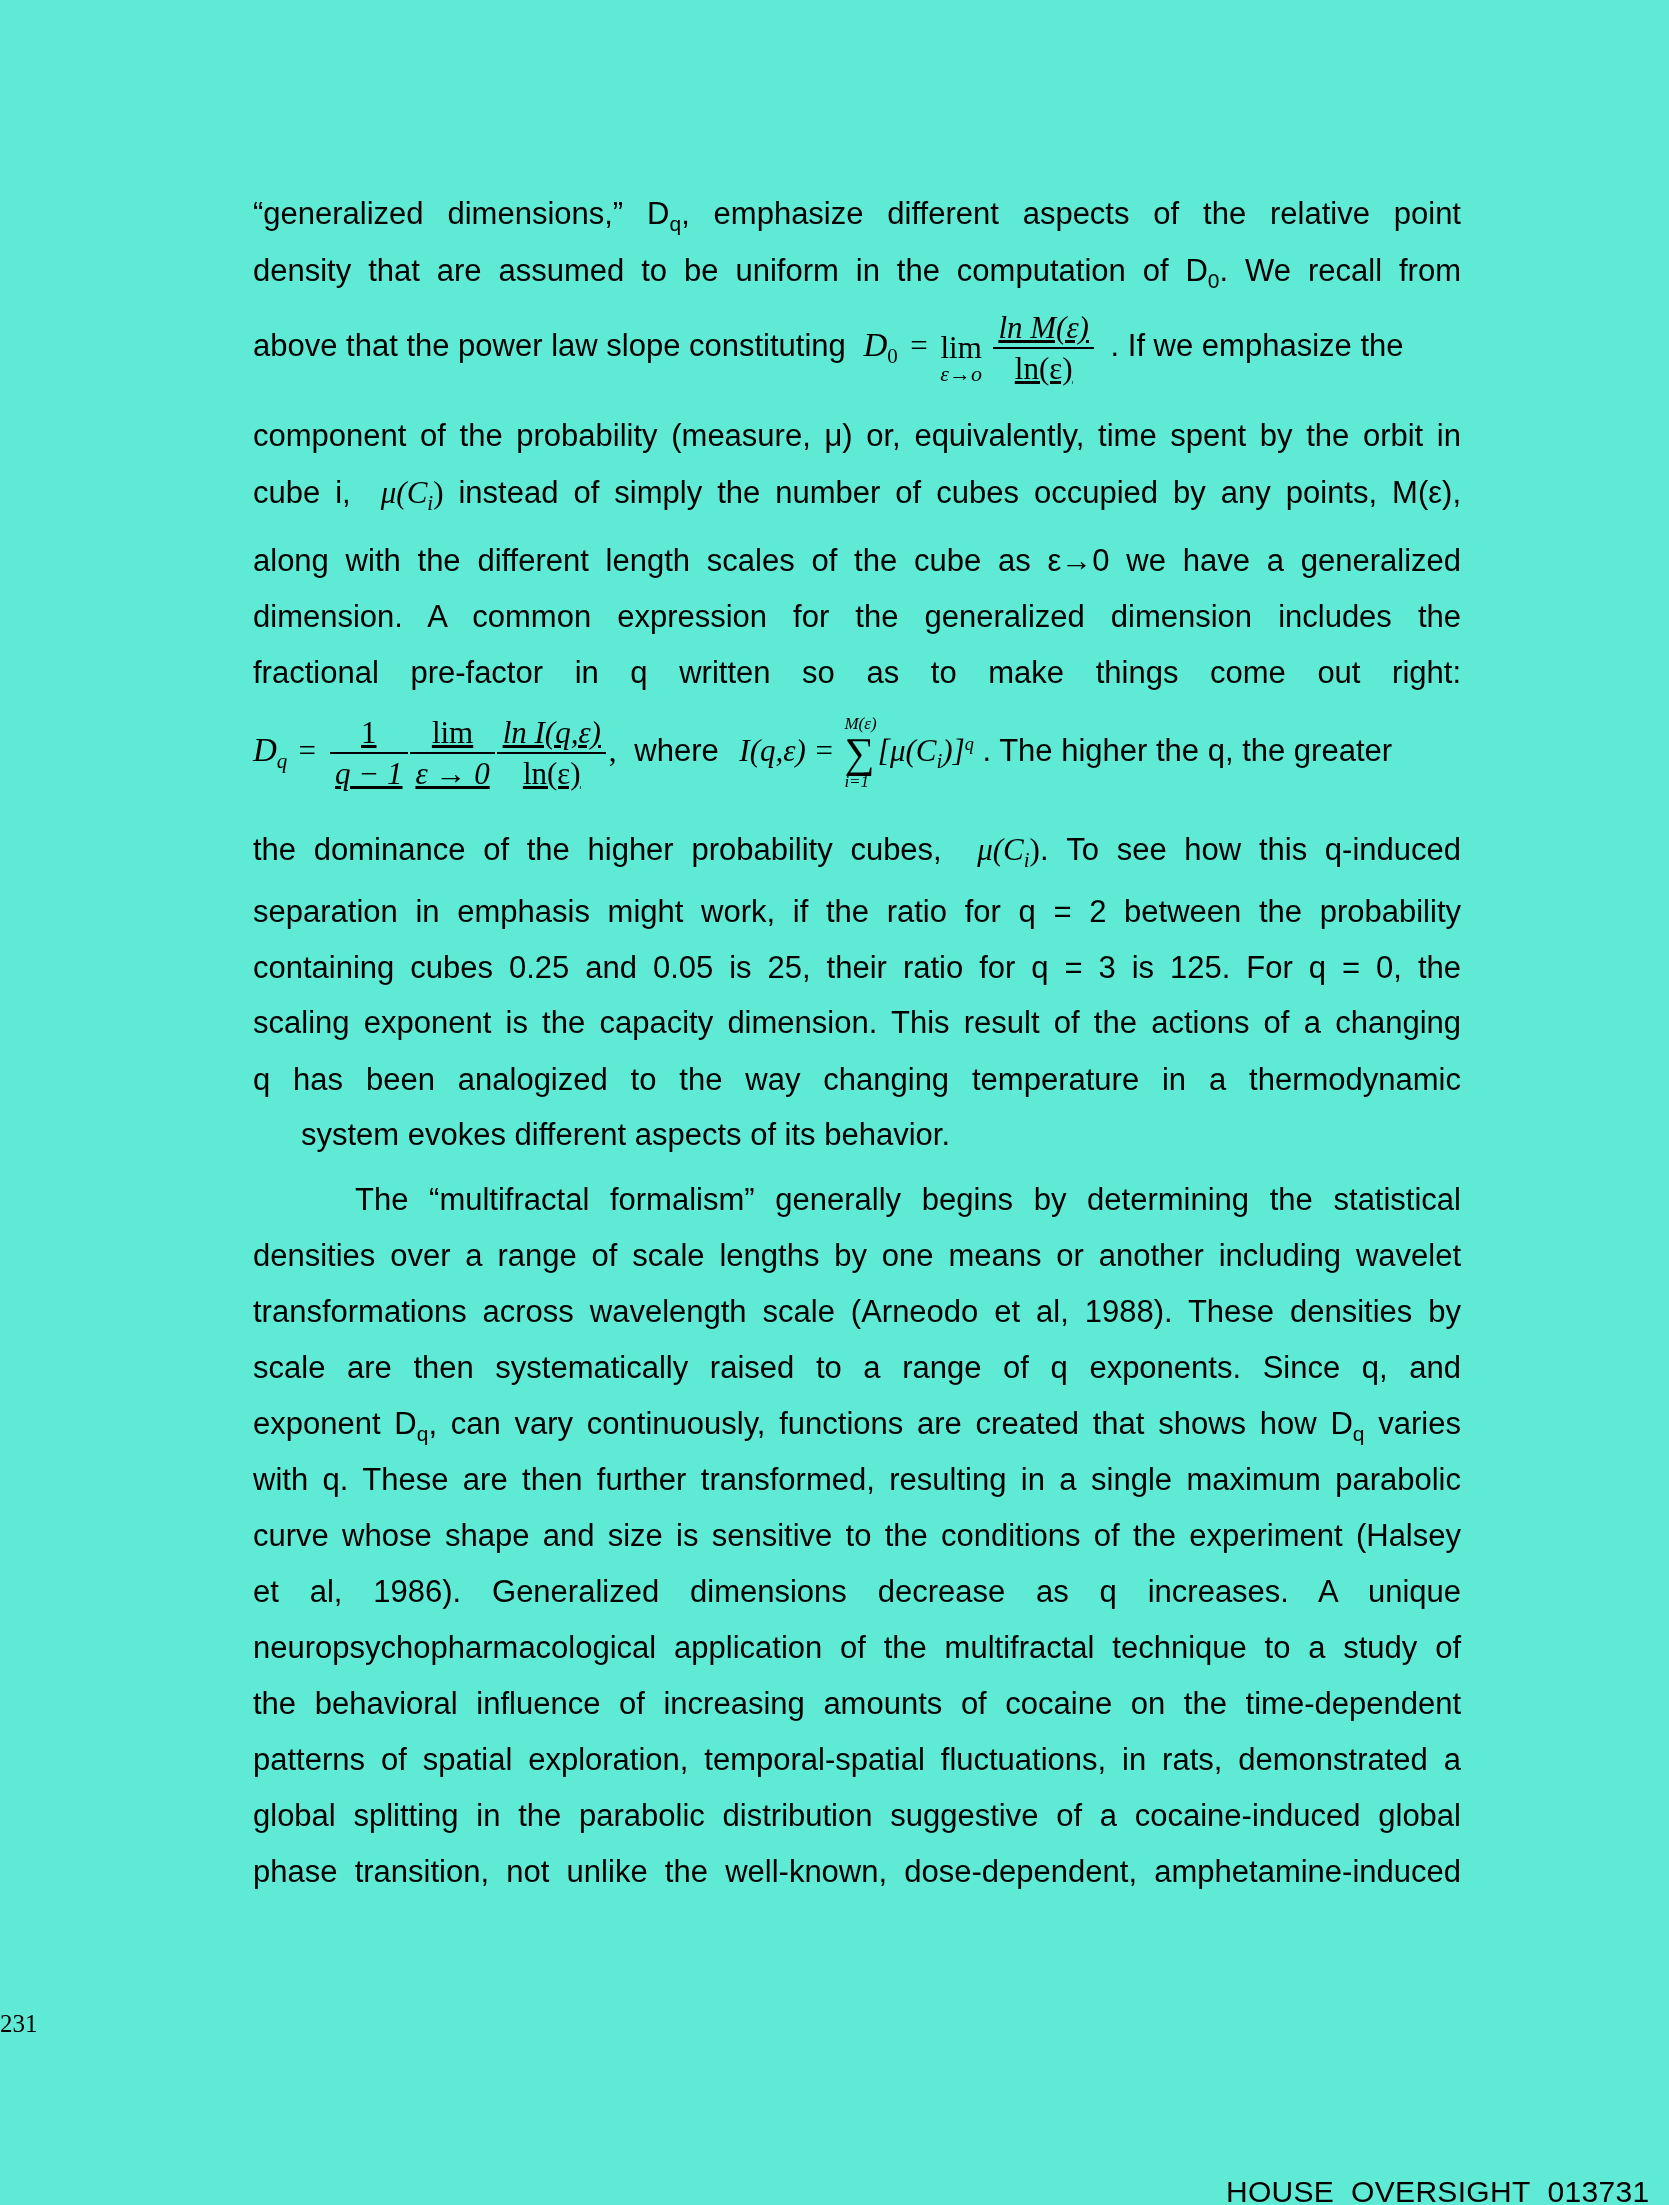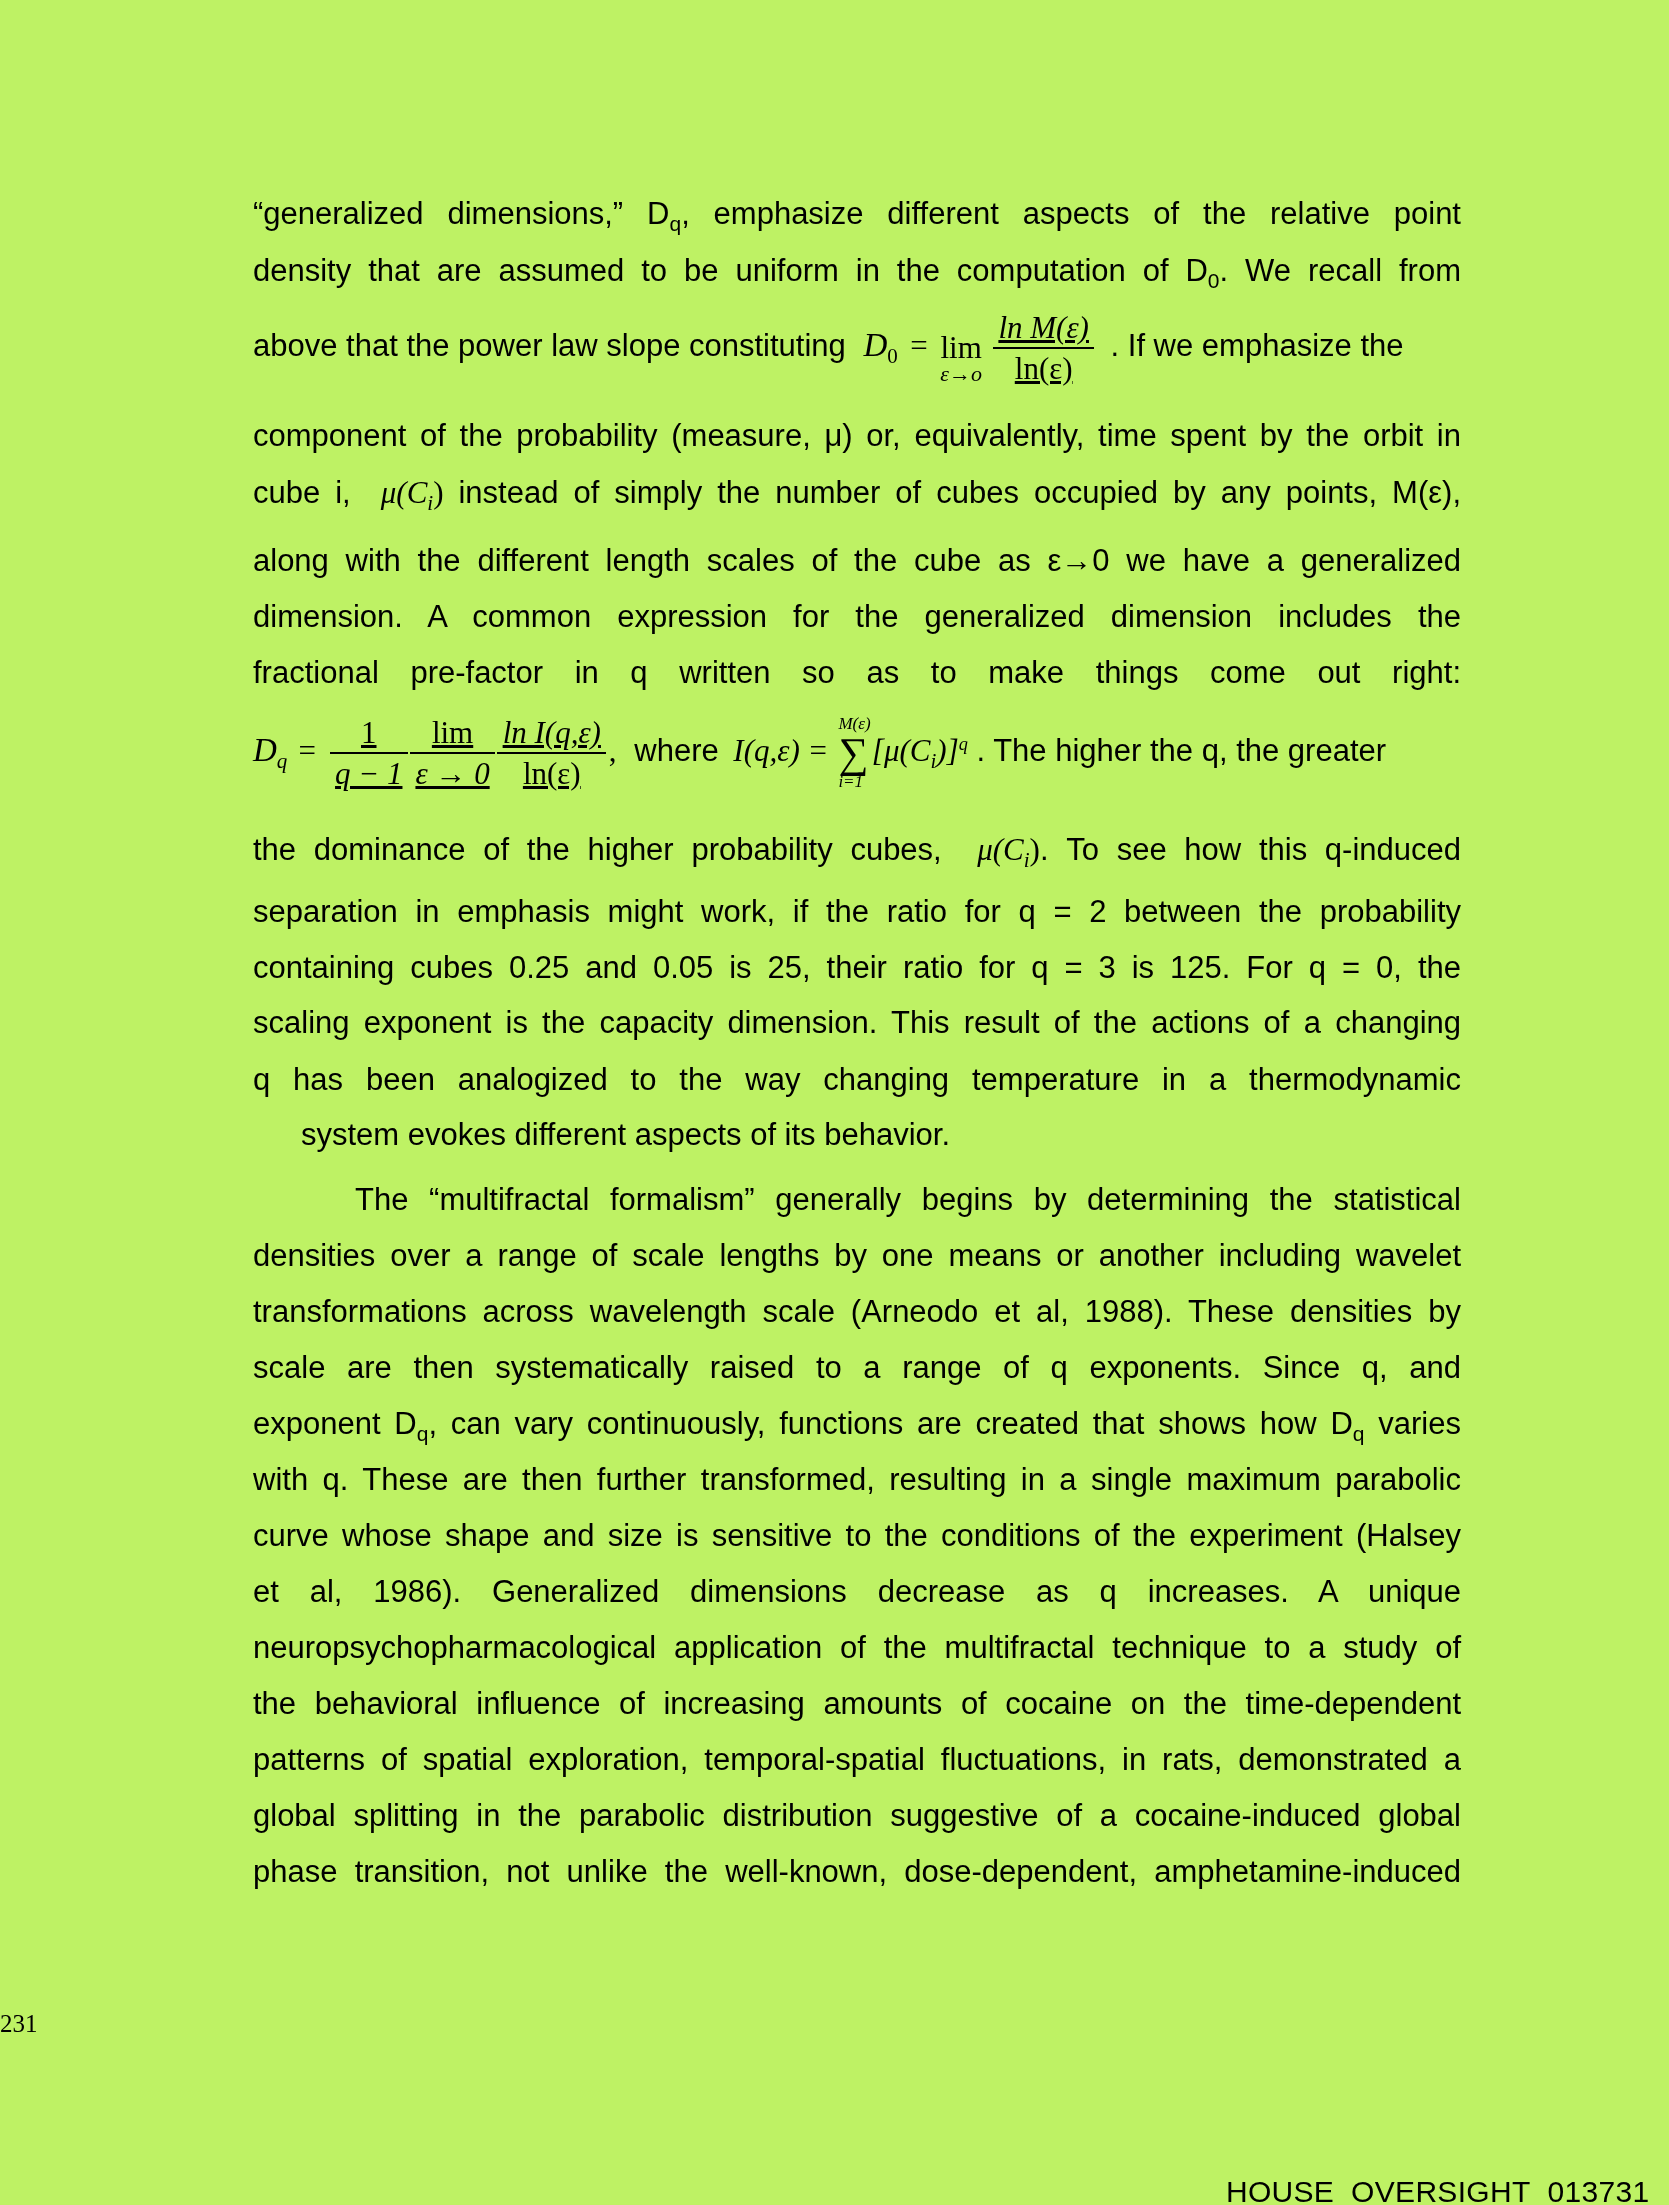--- a/index.html
+++ b/index.html
@@ -1,17 +1,17 @@
 <!DOCTYPE html>
 <html style="font-size:10.5px"><head>
 <meta charset="utf-8">
 <style>
   html, body { margin: 0; padding: 0; background: #ffffff; }
   body { width: 1669px; height: 2205px; position: relative; overflow: hidden; color: #000; }
-  .page { position: absolute; left: 0; top: 0; width: 1669px; height: 2205px; background: #bef264; }
+  .page { position: absolute; left: 0; top: 0; width: 1669px; height: 2205px; background: #5eead4; }
   .line {
     position: absolute; left: 253px; width: 1208px;
     font-family: "Liberation Sans", sans-serif; font-size: 31px; line-height: 39px;
     white-space: nowrap; text-align: justify; text-align-last: justify;
     letter-spacing: 0px;
   }
   .line.last { text-align-last: left; margin-left: 48px; }
   .line.indent { padding-left: 102px; width: 1106px; }
   sub.s { font-size: 21px; vertical-align: -6.5px; line-height: 0; }
   .m { font-family: "Liberation Serif", serif; font-style: italic; }
@@ -69,21 +69,21 @@
       <span class="num r">1</span>
       <span class="den m">q − 1</span>
     </span><span class="frac" style="margin:0">
       <span class="num r">lim</span>
       <span class="den m">ε → 0</span>
     </span><span class="frac">
       <span class="num m">ln I(q,ε)</span>
       <span class="den r">ln(ε)</span>
     </span><span class="r">,</span>
     <span style="margin-left:9.2px">where</span>
-    <span class="m" style="font-size:31px;margin-left:6px">I(q,ε) =</span>
+    <span class="m" style="font-size:31px;margin-left:12px">I(q,ε) =</span>
     <span class="sum">
       <span class="up">M(ε)</span>
       <span class="sig">∑</span>
       <span class="lo">i=1</span>
     </span><span class="m" style="font-size:31px"><span>[μ(C</span><sub class="s">i</sub><span>)]</span><sup style="font-size:18.3px">q</sup></span>
     <span>. The higher the q, the greater</span>
   </div>
 
   <div class="line" style="top:830px"><span>the dominance of the higher probability cubes,</span>&nbsp;&nbsp;<span class="m" style="font-size:31px"><span>μ(C</span><sub class="s">i</sub><span class="r">)</span></span><span>. To see how this q-induced</span></div>
 

